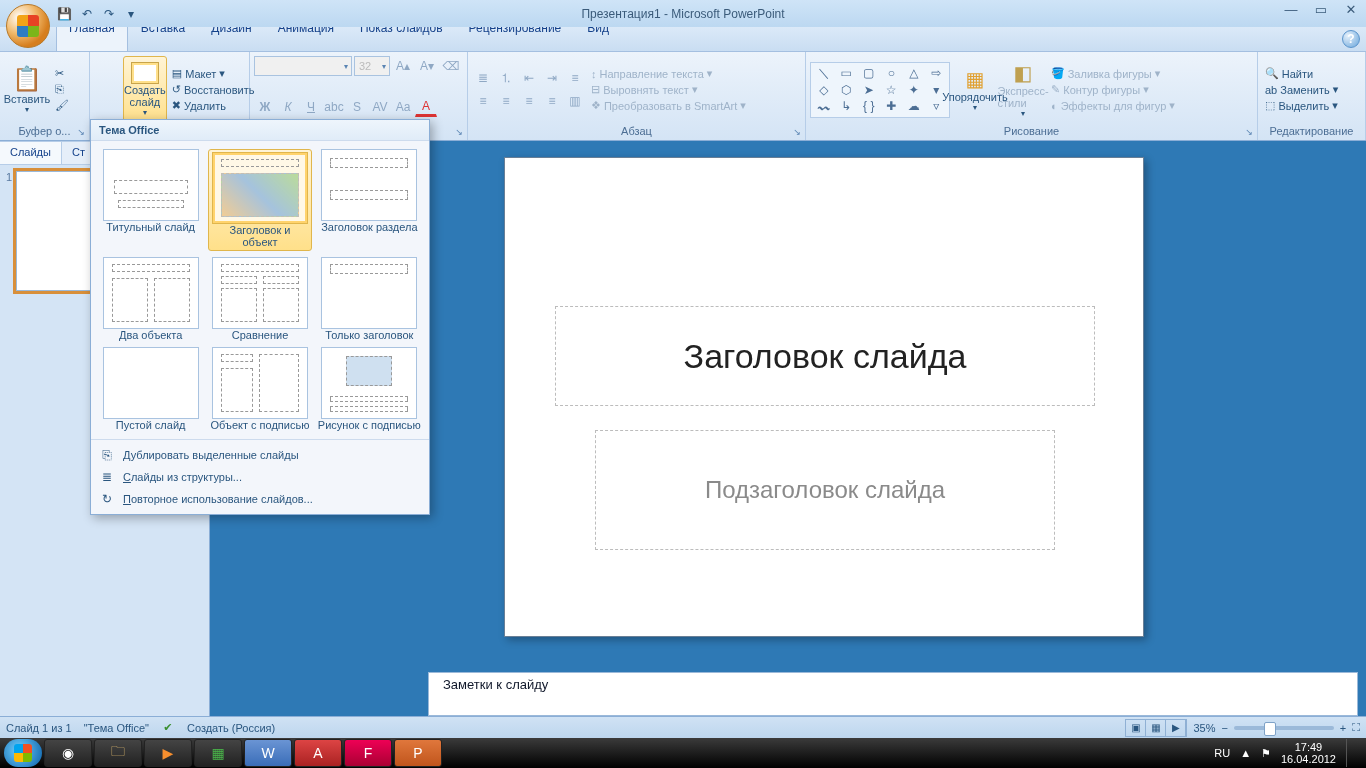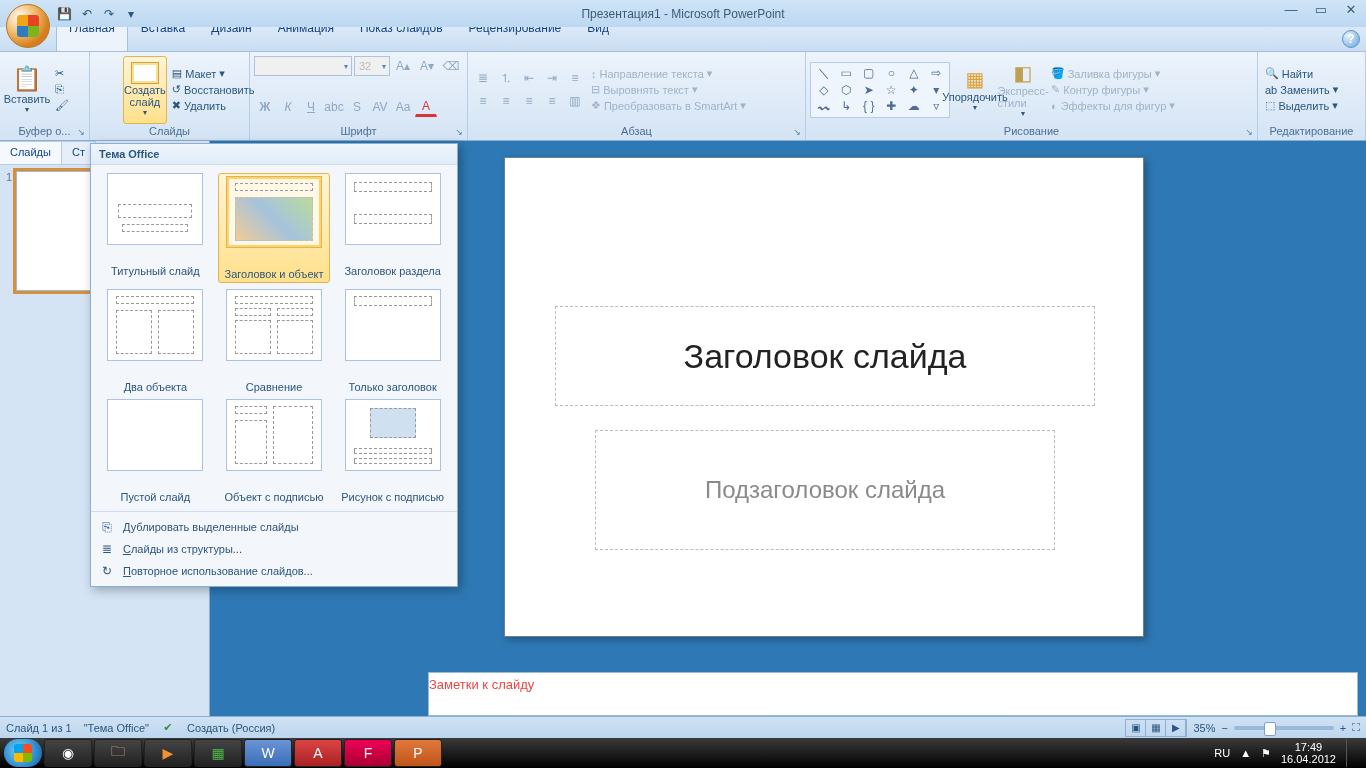--- a/index.html
+++ b/index.html
@@ -41,38 +41,38 @@
 .ptab { padding:4px 10px; border-right:1px solid #b6cde8; color:#15428b; background:#f5f9fd; border-top:1px solid #b6cde8;}
 .ptab.partial { background:#e5eef9; color:#15428b;}
 .thumbwrap { padding:6px; display:flex; gap:4px; }
 .thumbnum { font-size:11px; color:#5a7aa0; }
 .thumb { width:160px; height:120px; background:#fff; border:1px solid #9bb9d9; box-shadow:0 0 0 3px #d88f3a; }
 .editor { flex:1; position:relative; background:#2e79b5; }
 .slide { position:absolute; left:250px; top:16px; width:640px; height:480px; background:#fff; border:1px solid #697f96; box-shadow:3px 3px 8px rgba(0,0,0,.3);margin-left:44px; }
 .ph { position:absolute; border:1px dashed #bcbcbc; text-align:center; display:flex; align-items:center; justify-content:center; }
 .ph.title { left:50px; top:148px; width:540px; height:100px; font-size:34px; color:#222; font-weight:300;}
 .ph.sub { left:90px; top:272px; width:460px; height:120px; font-size:24px; color:#8a8a8a; font-weight:300;}
-.notes { position:absolute; left:218px; right:8px; bottom:0; height:44px; background:#fff; border:1px solid #9bb9d9; padding:4px 0; font-size:13px; color:#ef4444; }
+.notes { position:absolute; left:218px; right:8px; bottom:0; height:44px; background:#fff; border:1px solid #9bb9d9; padding:4px 14px; font-size:13px; color:#0f172a; }
 .statusbar { position:absolute; left:0; right:0; bottom:30px; height:22px; background:linear-gradient(#d0e2f4,#bdd6ee); border-top:1px solid #8baed6; display:flex; align-items:center; font-size:11px; color:#2a567f; padding:0 6px; gap:12px; }
 .status-right { margin-left:auto; display:flex; align-items:center; gap:6px; }
 .viewbtns { display:flex; border:1px solid #8fb0d4; }
 .viewbtns div { width:20px; height:16px; border-right:1px solid #8fb0d4; display:flex; align-items:center; justify-content:center; font-size:10px; }
 .zoomslider { width:100px; height:4px; background:#9bb9d9; position:relative; border-radius:2px;}
 .zoomslider::after{content:"";position:absolute;left:30%;top:-4px;width:10px;height:12px;background:#fff;border:1px solid #7ea2c8;border-radius:2px;}
 .taskbar { position:absolute; left:0; right:0; bottom:0; height:30px; background:linear-gradient(#3b3b3b,#000); display:flex; align-items:center; padding:0 4px; gap:2px; }
 .start { width:38px; height:28px; border-radius:14px; background:radial-gradient(circle at 40% 40%,#6fd0ff,#0a5fa8); display:flex; align-items:center; justify-content:center; }
 .start::after { content:""; width:18px; height:18px; background:conic-gradient(#f25022 0 90deg,#7fba00 90deg 180deg,#ffb900 180deg 270deg,#00a4ef 270deg 360deg); border-radius:3px;}
 .tbtn { width:48px; height:28px; border:1px solid #222; border-radius:3px; background:linear-gradient(#444,#222); display:flex; align-items:center; justify-content:center; font-size:14px;}
 .tray { margin-left:auto; display:flex; align-items:center; gap:10px; color:#fff; font-size:11px; padding-right:6px;}
 .tray .clock { text-align:center; line-height:1.1; }
 
-.gallery { position:absolute; left:90px; top:119px; width:368px; background:#f3f6fb; border:1px solid #8baed6; box-shadow:3px 3px 10px rgba(0,0,0,.3); z-index:50; font-size:11px; color:#2a567f;margin-top:24px; }
+.gallery { position:absolute; left:90px; top:119px; width:340px; background:#f3f6fb; border:1px solid #8baed6; box-shadow:3px 3px 10px rgba(0,0,0,.3); z-index:50; font-size:11px; color:#2a567f; }
 .gal-header { padding:4px 8px; font-weight:bold; background:linear-gradient(#eef5fc,#e0ecf8); border-bottom:1px solid #cddbed;}
 .gal-grid { display:grid; grid-template-columns:repeat(3,1fr); gap:6px; padding:8px; }
-.gal-item { display:flex; flex-direction:column; align-items:center; gap:20px; text-align:center; }
+.gal-item { display:flex; flex-direction:column; align-items:center; gap:0; text-align:center; }
 .gal-thumb { width:96px; height:72px; background:#fff; border:1px solid #a9c3e0; position:relative; padding:6px;}
 .gal-item.sel .gal-thumb { border:1px solid #e0b64c; box-shadow:0 0 0 2px #ffd36c inset; background:#fff8e6;}
 .gal-item.sel { background:linear-gradient(#fff4d6,#ffe08a); border:1px solid #e0b64c; border-radius:3px; padding:2px;}
 .gal-menu { border-top:1px solid #cddbed; padding:4px 0;}
 .gal-menu .mi { display:flex; align-items:center; gap:8px; padding:3px 8px; }
 .mi-icon { width:16px; height:16px; display:flex; align-items:center; justify-content:center; font-size:12px;}
 .gl-line{position:absolute;border:1px dashed #999;}
 .check { width:14px; height:14px; display:inline-flex; align-items:center; justify-content:center; color:#3a8f2f; font-size:11px;}
 </style>
 </head>

